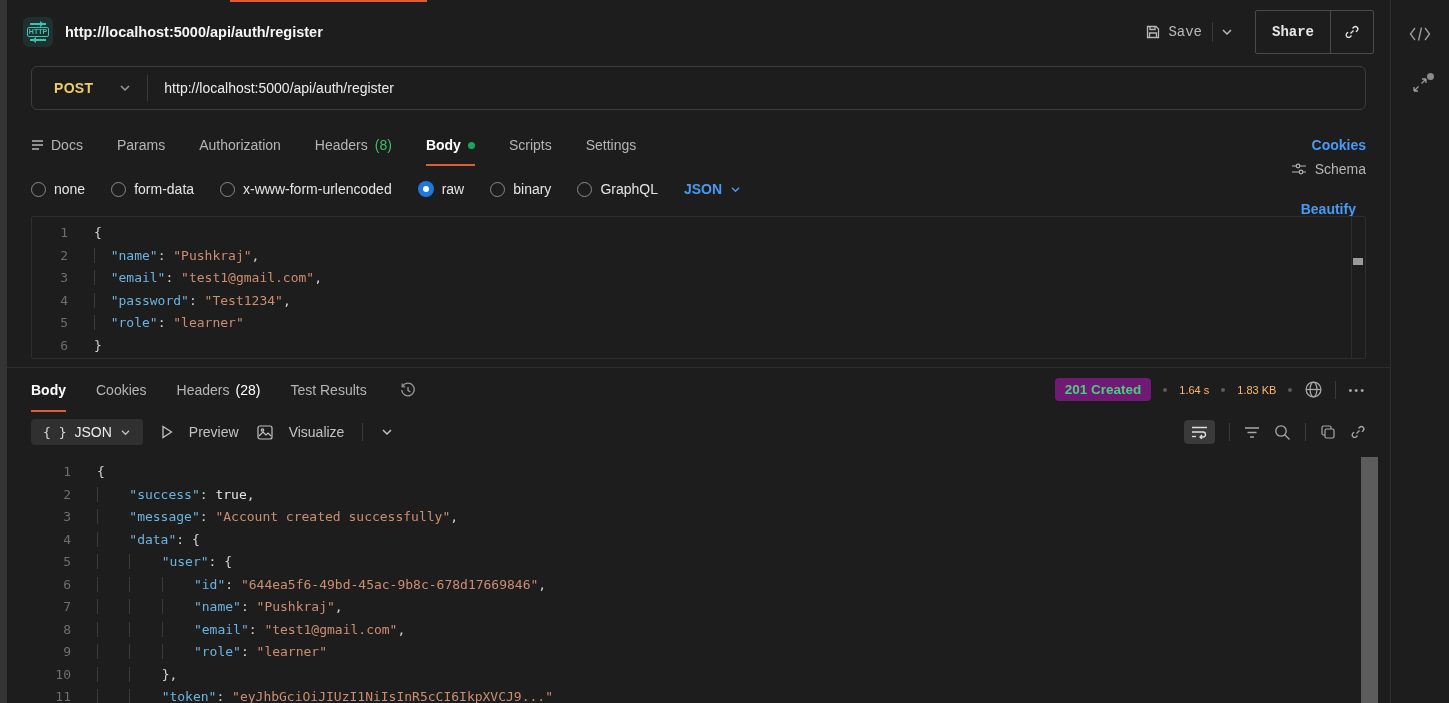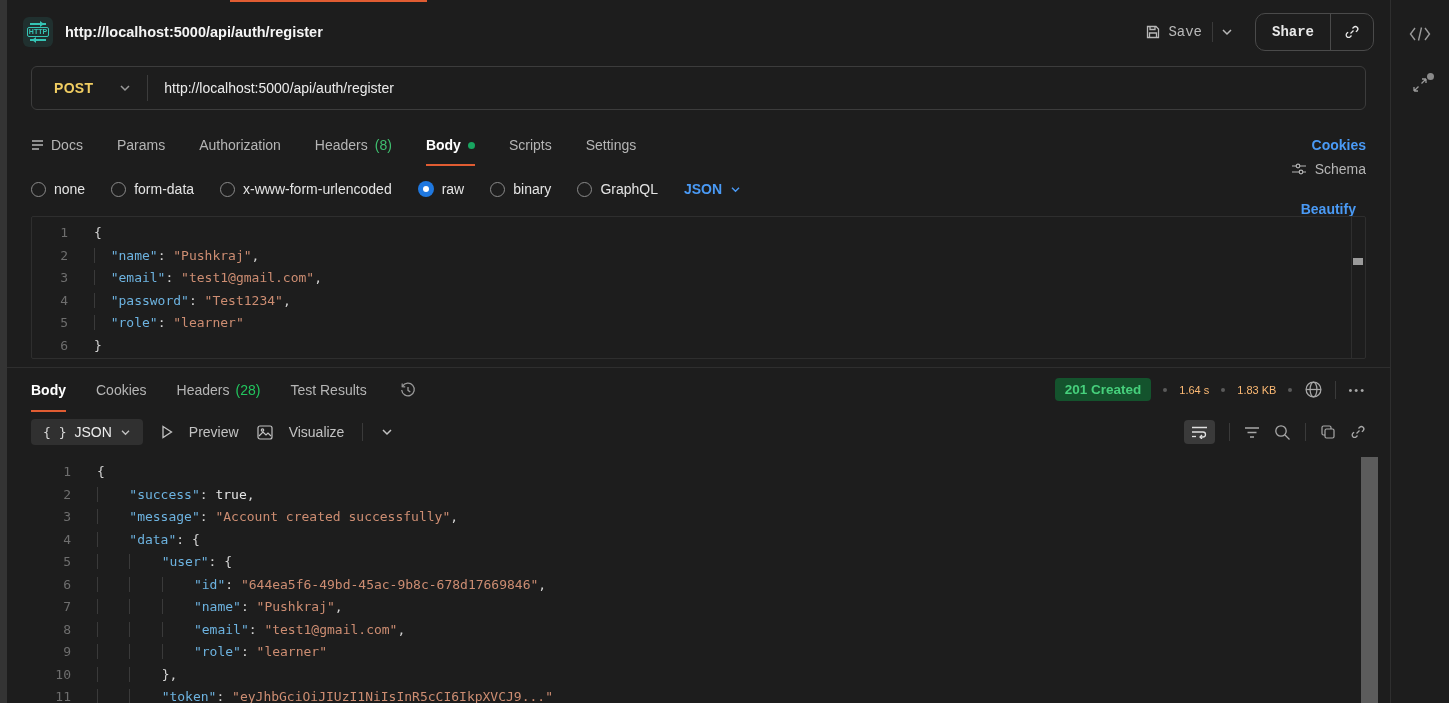--- a/index.html
+++ b/index.html
@@ -20,21 +20,21 @@
   .http-badge .arr { width:16px; height:4px; position:relative; }
   .http-badge .arr::before { content:""; position:absolute; left:0; right:0; top:1px; height:1.5px; background:#35c4b5; }
   .http-badge .arr.r::after { content:""; position:absolute; right:-1px; top:-1px; border:3px solid transparent; border-left:4px solid #35c4b5; }
   .http-badge .arr.l::after { content:""; position:absolute; left:-1px; top:-1px; border:3px solid transparent; border-right:4px solid #35c4b5; }
   .http-badge .txt { font-size:7px; font-weight:bold; color:#35c4b5; border:1px solid #35c4b5; border-radius:2px; padding:0 1px; line-height:8px; margin:1px 0; }
   .req-title { font-size:14.5px; font-weight:bold; color:#f5f5f5; margin-left:12px; }
   .header-right { margin-left:auto; display:flex; align-items:center; gap:14px;font-family:Liberation Mono, monospace; }
   .save-group { display:flex; align-items:center; color:#b8b8b8; font-size:14px; }
   .save-btn { display:flex; align-items:center; gap:7px; padding:6px 10px; cursor:pointer; }
   .save-caret { padding:6px 8px; border-left:1px solid #3a3a3a; display:flex; align-items:center; }
-  .share-group { display:flex; align-items:flex-end; border:1px solid #4a4a4a; border-radius:10px; height:38px; color:#e8e8e8; }
+  .share-group { display:flex; align-items:flex-end; border:1px solid #4a4a4a; border-radius:2px; height:44px; color:#e8e8e8; }
   .share-btn { padding:0 16px; font-size:14px; font-weight:600; display:flex; align-items:center; height:100%; cursor:pointer; }
   .share-link { padding:0 13px; border-left:1px solid #4a4a4a; display:flex; align-items:center; height:100%; cursor:pointer; }
 
   
   .request-row { height:44px; margin:2px 24px 14px 24px; display:flex; gap:10px; flex:none; }
   .url-box { flex:1; display:flex; align-items:center; border:1px solid #3c3c3c; border-radius:6px; background:#1d1d1d; }
   .method { display:flex; align-items:center; gap:26px; padding:0 16px 0 22px; cursor:pointer; }
   .method-label { font-size:14px; font-weight:bold; color:#f0cd62; letter-spacing:.3px; }
   .url-sep { width:1px; height:26px; background:#3c3c3c; }
   .url-text { font-size:14px; color:#ececec; padding:0 16px; }
@@ -76,24 +76,24 @@
   .sg-p { color:#d4d4d4; }
   .sg-b { color:#e5e5e5; }
   .req-scrollbar { position:absolute; top:0; right:0; width:14px; height:100%; border-left:1px solid #2e2e2e; }
   .req-thumb { position:absolute; top:41px; right:2px; width:10px; height:7px; background:#9a9a9a; }
 
   
   .resp-header { height:44px; margin-top:8px; border-top:1px solid #2e2e2e; display:flex; align-items:center; padding:0 24px; flex:none; }
   .resp-tab { font-size:14px; color:#b5b5b5; margin-right:30px; height:44px; display:flex; align-items:center; gap:6px; position:relative; cursor:pointer; }
   .resp-tab.active { color:#fff; font-weight:600; }
   .resp-tab.active::after { content:""; position:absolute; left:0; right:0; bottom:0; height:2px; background:#e05c32; }
-  .resp-tab .count { color:#22c55e; }
+  .resp-tab .count { color:#ffffff; }
   .history-btn { color:#9a9a9a; margin-left:2px; cursor:pointer; display:flex; }
   .resp-status { margin-left:auto; display:flex; align-items:center; gap:12px; }
-  .status-badge { background:#14532d; color:#46d07c; font-size:13.5px; font-weight:600; padding:4px 10px; border-radius:4px; }
+  .status-badge { background:#701a75; color:#46d07c; font-size:13.5px; font-weight:600; padding:4px 10px; border-radius:4px; }
   .sep-dot { width:4px; height:4px; border-radius:50%; background:#5a5a5a; }
   .meta-text { color:#fdba74; font-size:11px; }
   .v-div { width:1px; height:18px; background:#3a3a3a; }
   .icon-btn { color:#a8a8a8; display:flex; align-items:center; justify-content:center; cursor:pointer; }
   .more-dots { color:#a8a8a8; font-size:11px; letter-spacing:2px; cursor:pointer; }
 
   
   .resp-toolbar { height:42px; display:flex; align-items:center; padding:0 24px; gap:18px; flex:none; }
   .json-pill { display:flex; align-items:center; gap:8px; background:#303030; border-radius:4px; padding:5px 12px; color:#ececec; font-size:14px; cursor:pointer; }
   .json-pill .braces { font-family:"DejaVu Sans Mono", monospace; font-size:13px; color:#d8d8d8; }

